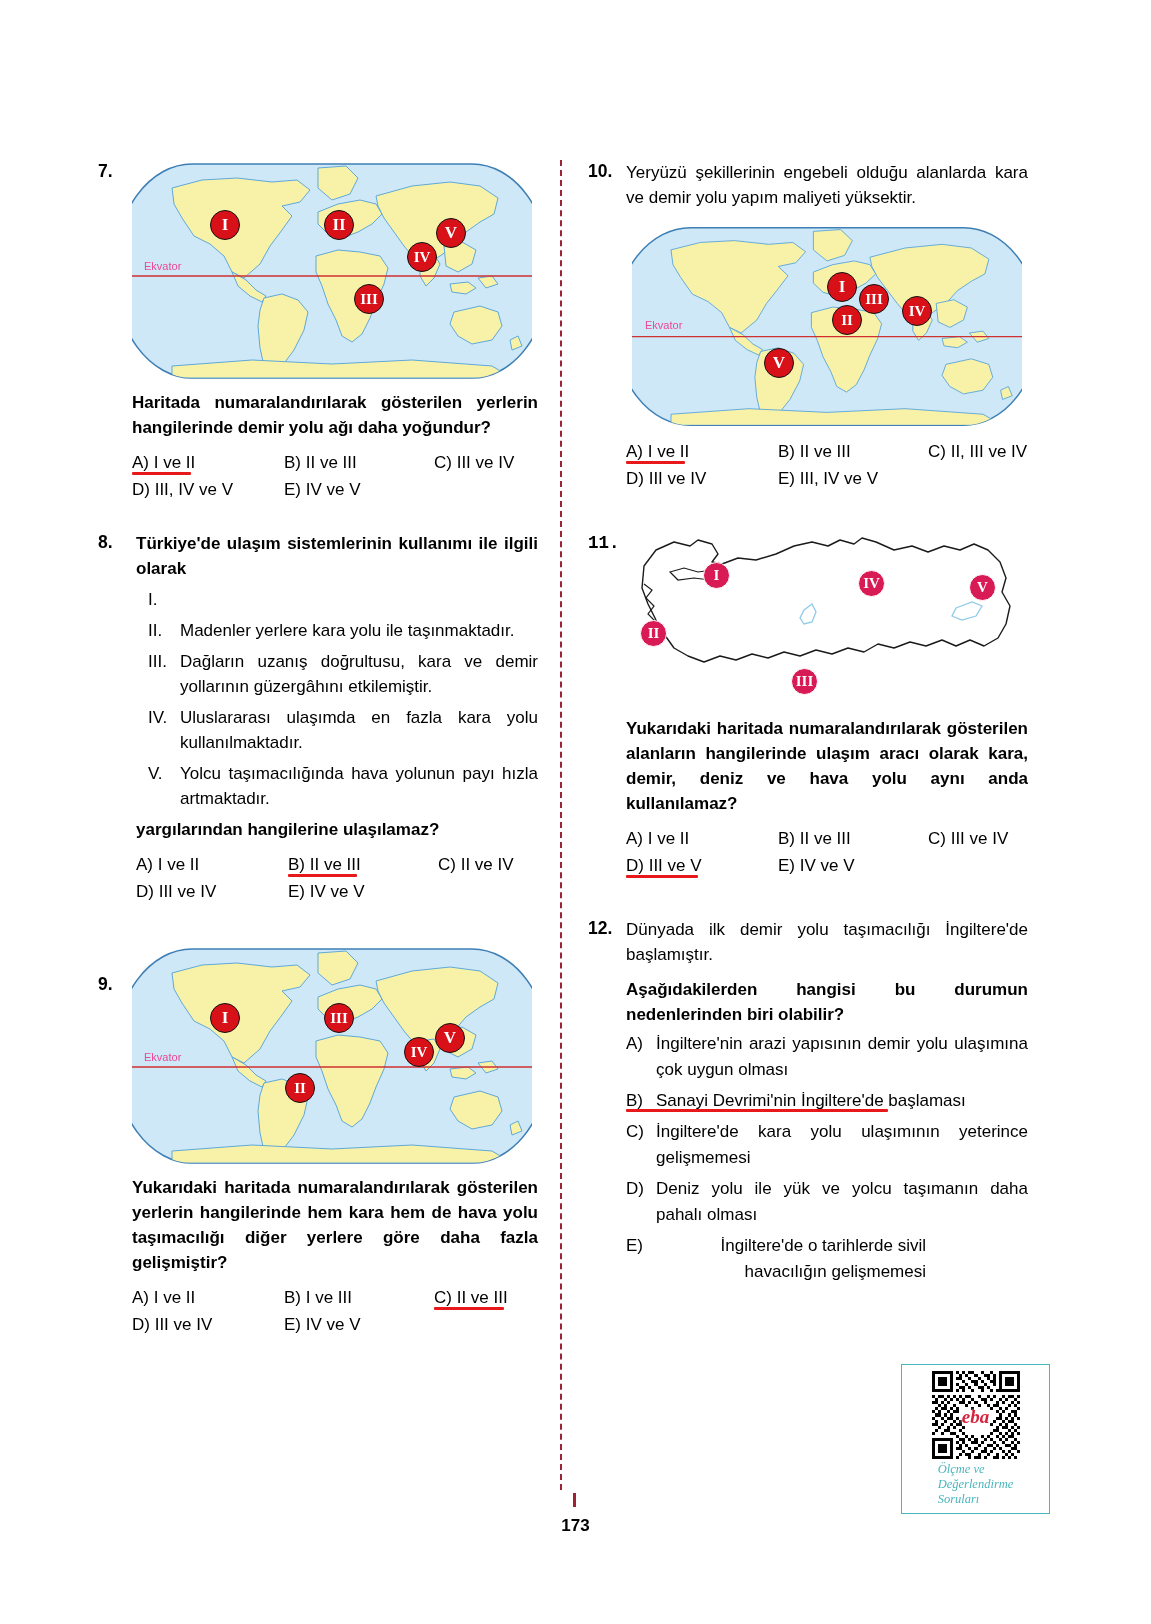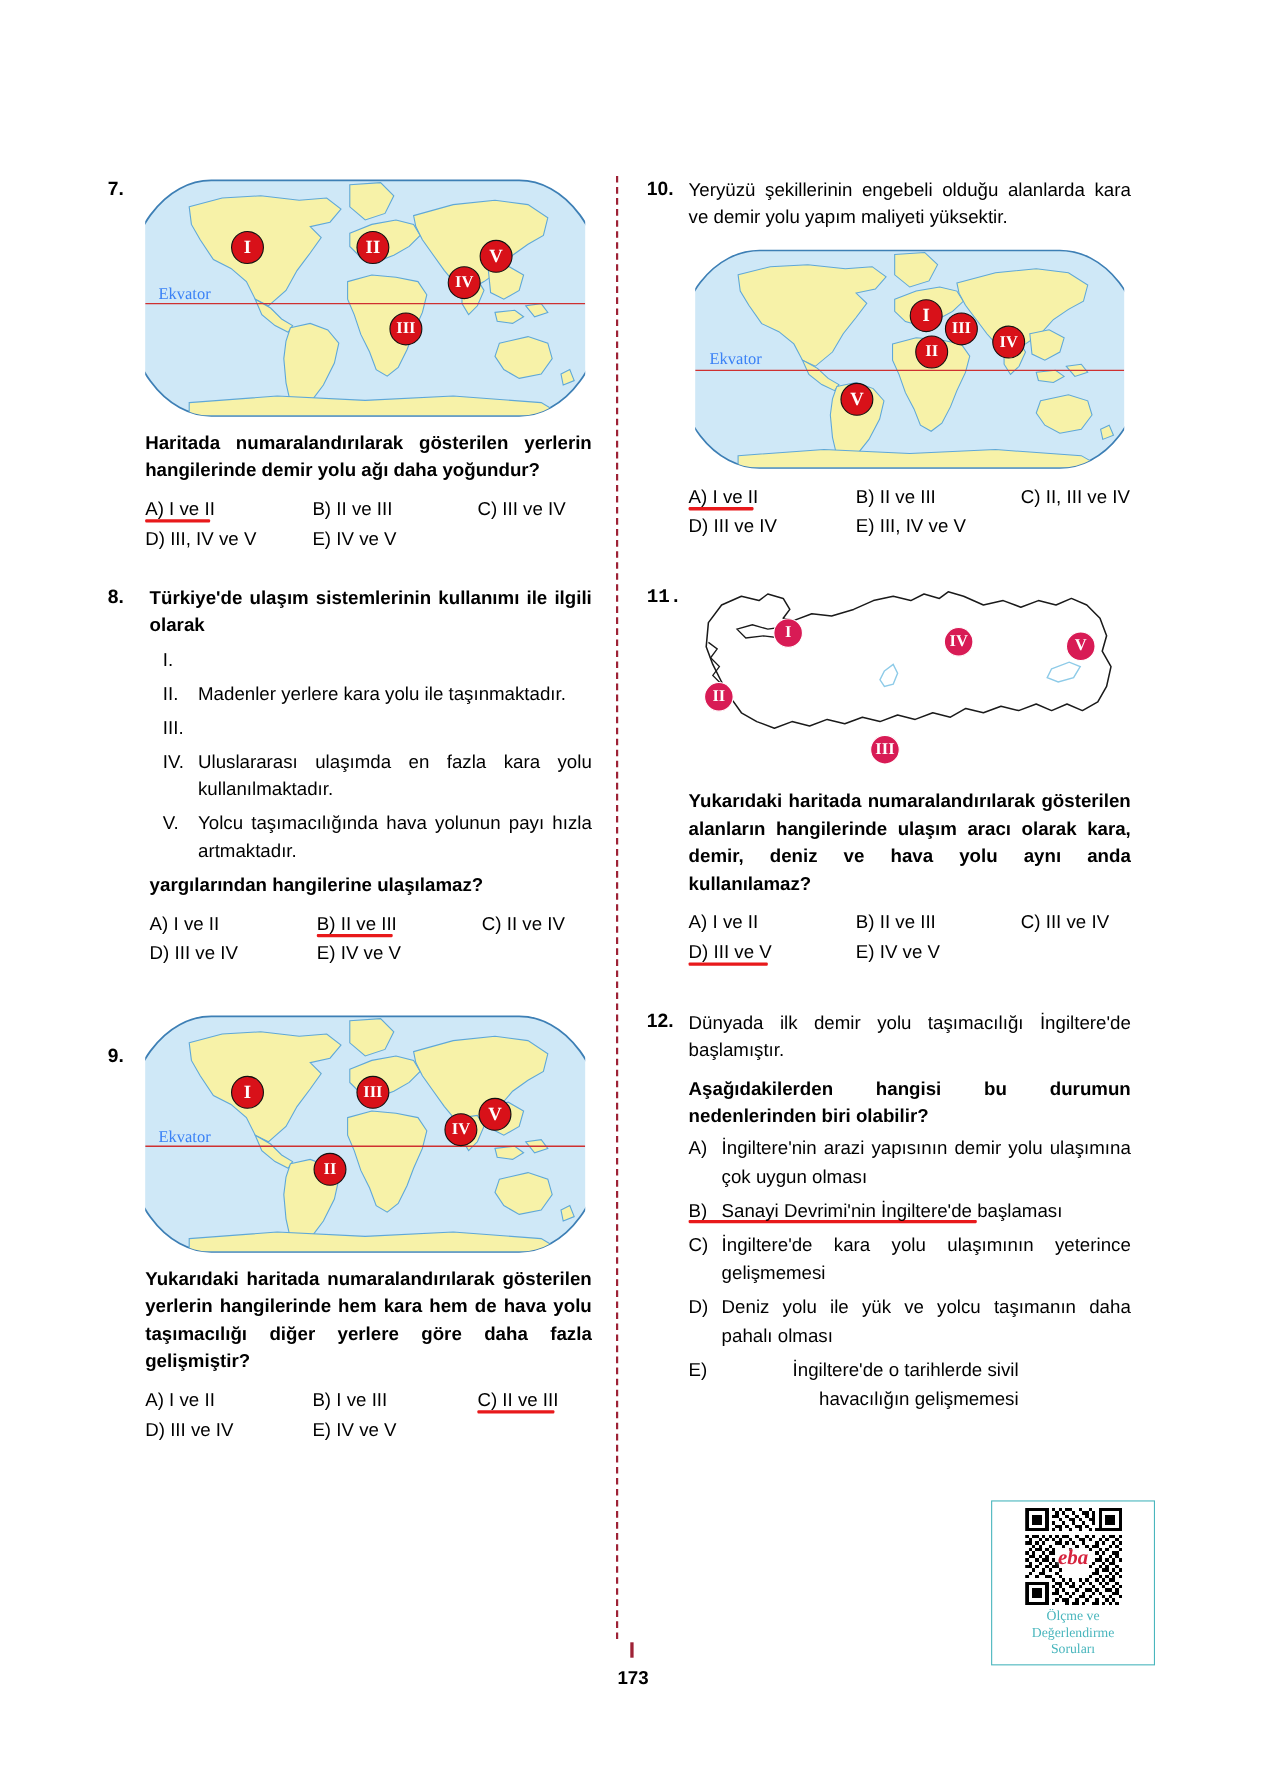--- a/index.html
+++ b/index.html
@@ -67,22 +67,22 @@
   .vopt .vt { flex:1; text-align:justify; text-justify:inter-word; position:relative; }
   .vopt .ul-red2 {
     position:absolute; left:0; width:232px; bottom:2px;
     height:3.5px; background:#e8191b; border-radius:1px;
   }
 
   
   .worldmap { position:relative; }
   .worldmap svg { display:block; }
   .eqlabel {
-    position:absolute; font-size:15px; color:#3b82f6; background:transparent;
-    font-family:Liberation Serif, serif;
+    position:absolute; font-size:11px; color:#ec4899; background:transparent;
+    font-family:Liberation Sans, sans-serif;
   }
 
   
   .mk {
     position:absolute; border-radius:50%;
     display:flex; align-items:center; justify-content:center;
     color:#fff; font-weight:bold; font-family:"Liberation Serif", serif;
     letter-spacing:0px;
   }
   .mk.world {
@@ -99,22 +99,22 @@
   
   .qrbox {
     position:absolute; left:901px; top:1364px;
     width:149px; height:150px;
     border:1.5px solid #49b6bd; background:#fff;
     display:flex; flex-direction:column; align-items:center;
     padding-top:6px;
   }
   .qrimg { position:relative; width:88px; height:88px; }
   .qrcap {
-    font-size:12.5px; line-height:15px; text-align:center;
-    color:#49b6bd; margin-top:3px;
+    font-size:12.5px; line-height:15px; 
+    color:#49b6bd; font-style:italic; margin-top:3px;
     font-family:"Liberation Serif", serif;
   }
   .eba {
     position:absolute; left:50%; top:52%; transform:translate(-50%,-50%);
     color:#d6233d; font-style:italic; font-weight:bold; font-size:19px;
     font-family:"Liberation Serif", serif; text-shadow:0 0 3px #fff, 0 0 5px #fff;
   }
 
   .pagenum {
     position:absolute; left:0; right:0; top:1516px;
@@ -214,20 +214,21 @@
         <div class="romans">
           <div class="rline">
             <span class="rlabel">I.</span>
           </div>
           <div class="rline">
             <span class="rlabel">II.</span>
             <span class="rtext">Madenler yerlere kara yolu ile taşınmaktadır.</span>
           </div>
           <div class="rline">
             <span class="rlabel">III.</span>
+            <span class="rtext">Dağların uzanış doğrultusu, kara ve demir yollarının güzergâhını etkilemiştir.</span>
           </div>
           <div class="rline">
             <span class="rlabel">IV.</span>
             <span class="rtext">Uluslararası ulaşımda en fazla kara yolu kullanılmaktadır.</span>
           </div>
           <div class="rline">
             <span class="rlabel">V.</span>
             <span class="rtext">Yolcu taşımacılığında hava yolunun payı hızla artmaktadır.</span>
           </div>
         </div>

